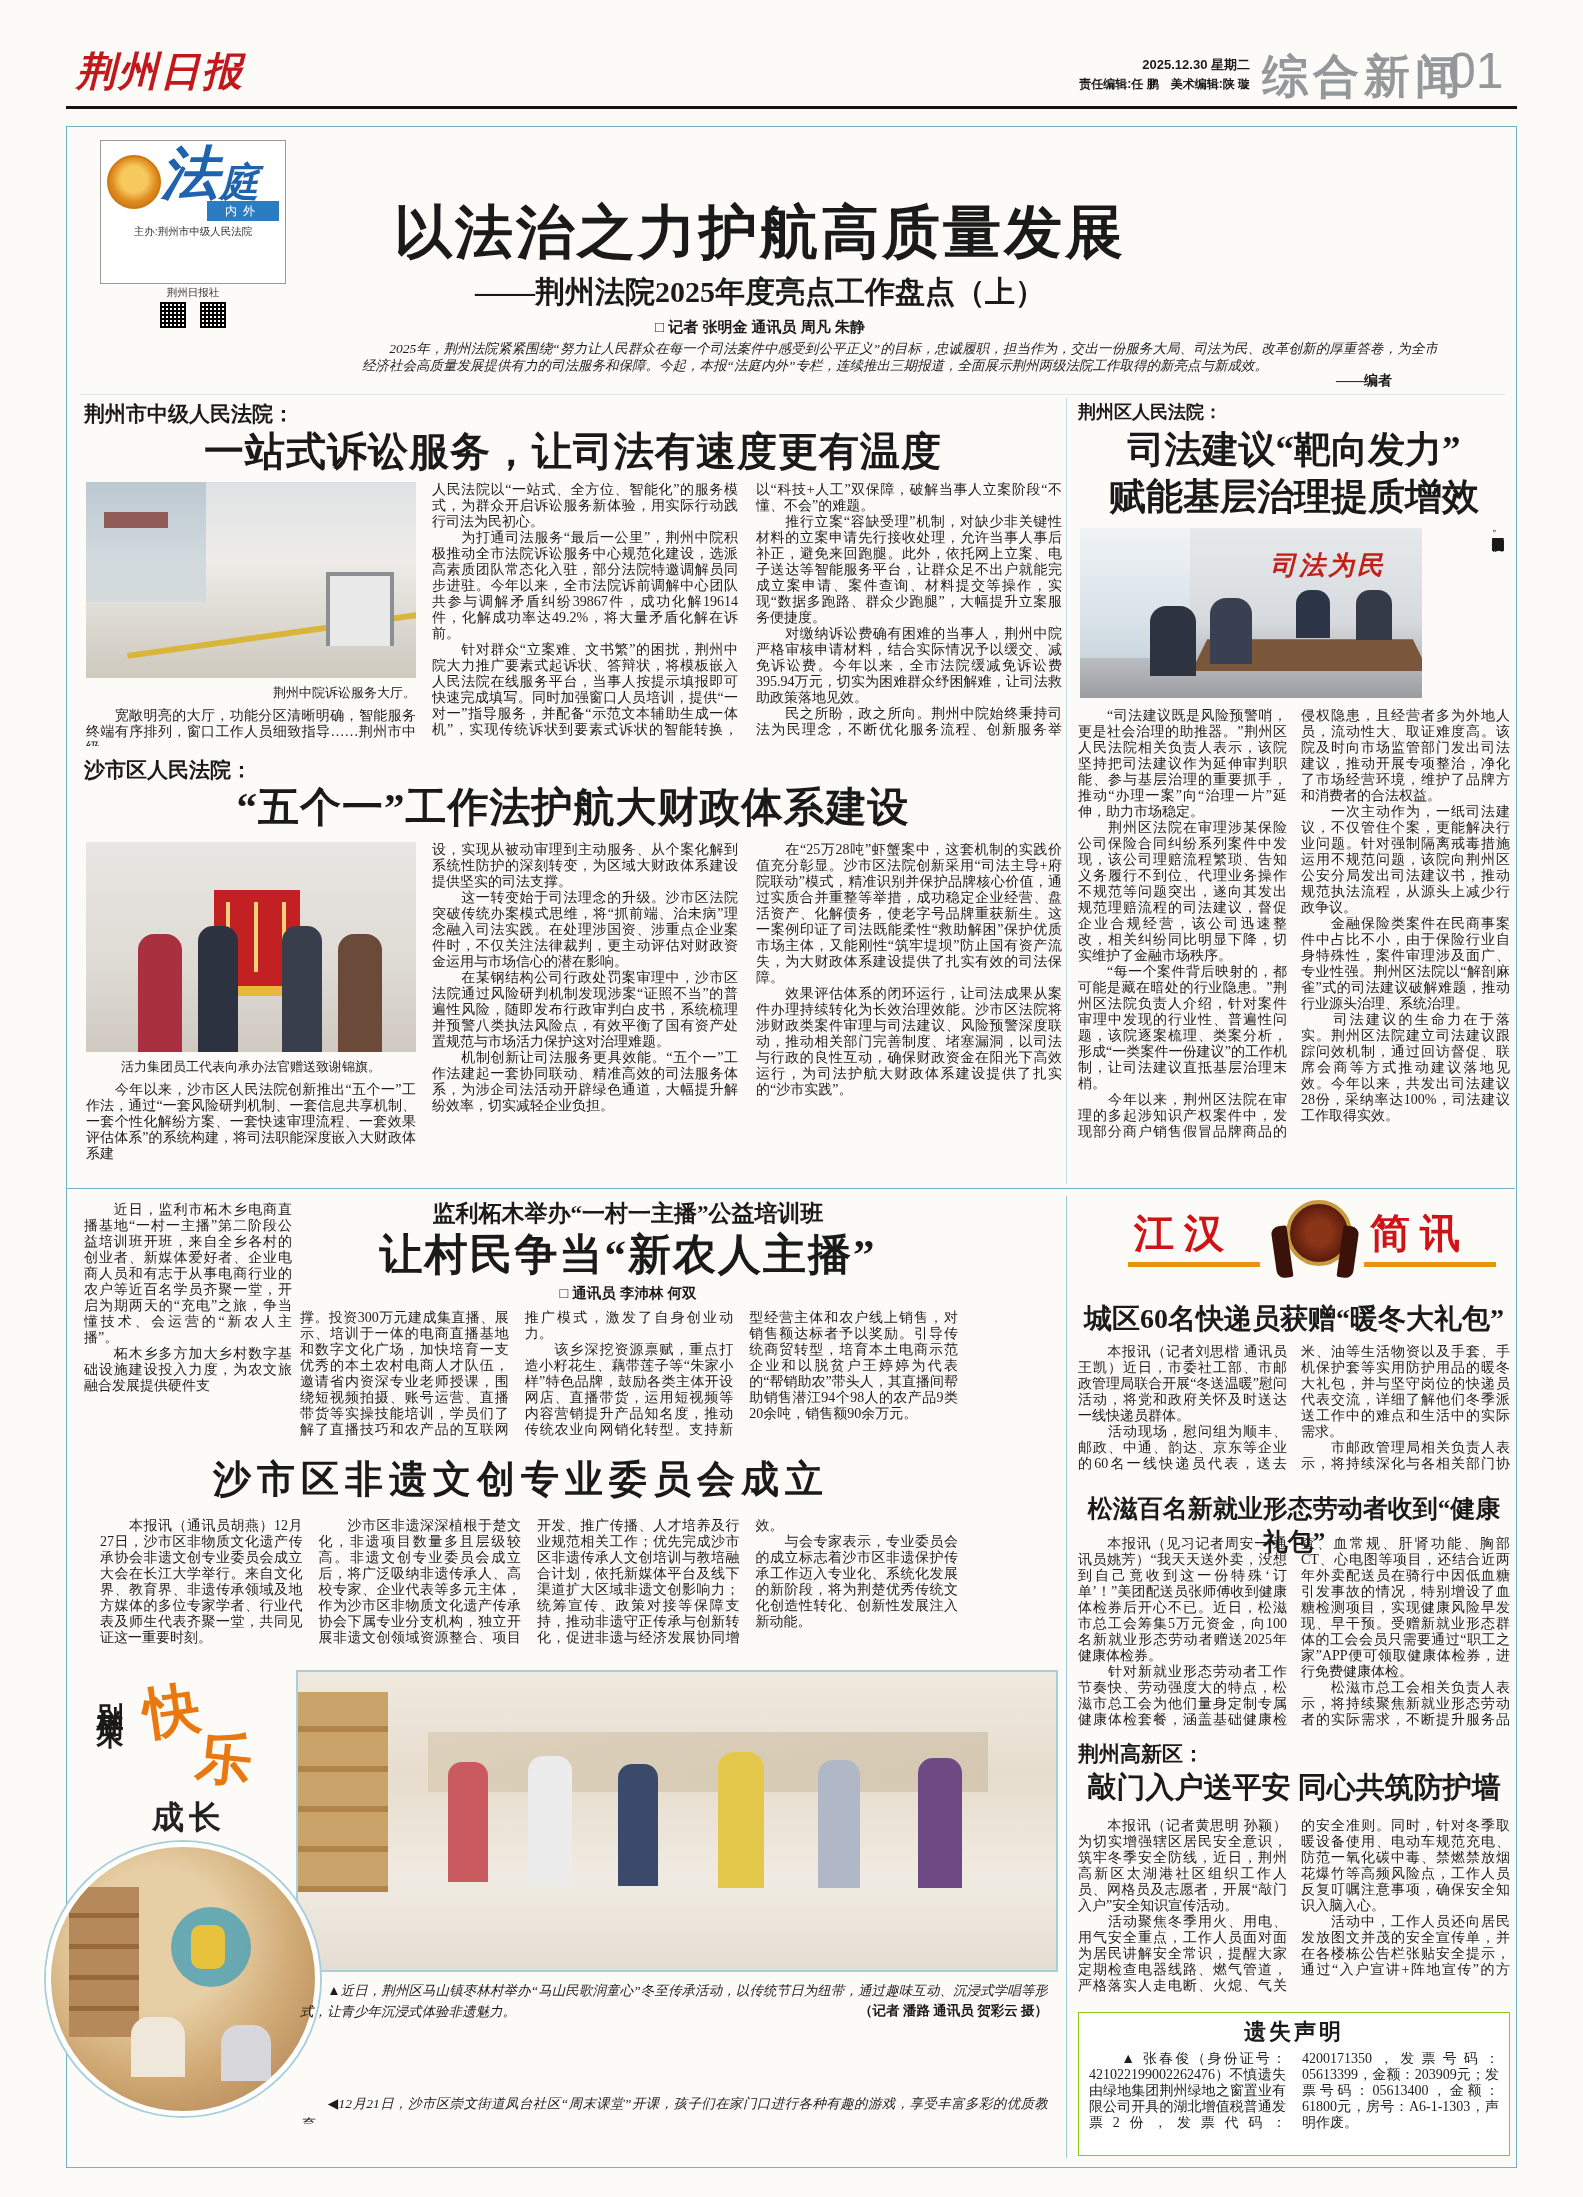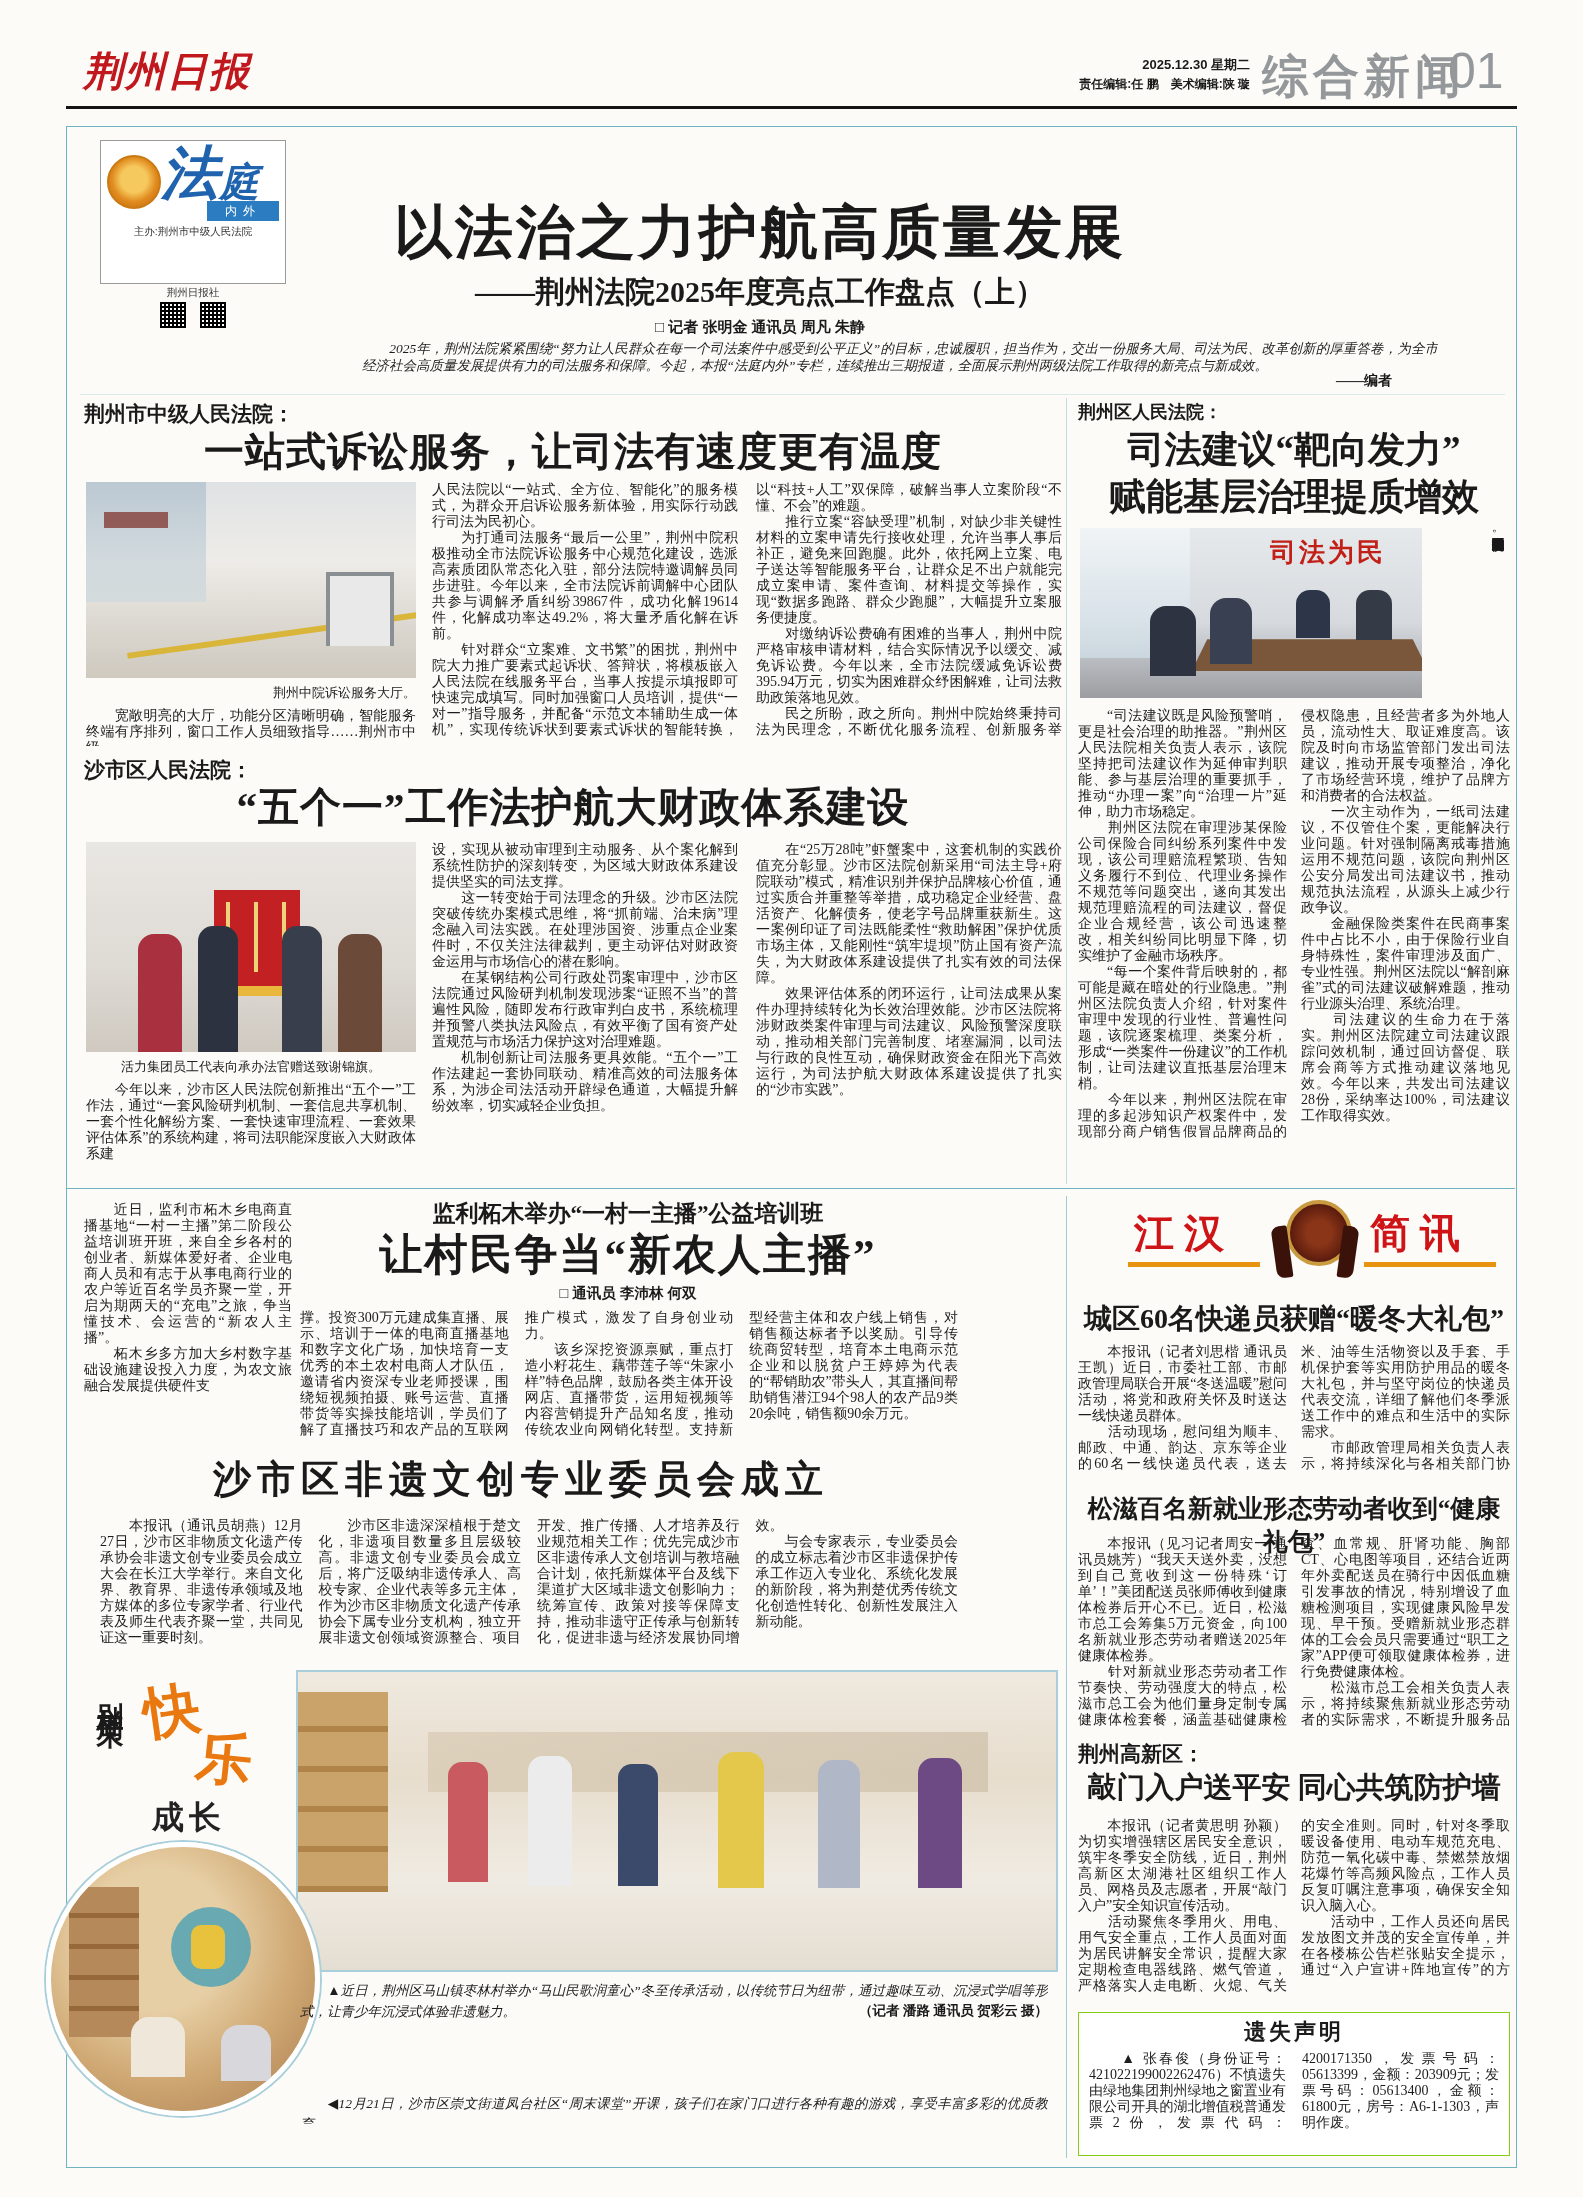--- a/index.html
+++ b/index.html
@@ -19,21 +19,21 @@
   .qr{width:26px;height:26px;display:inline-block;margin:0 5px;
       background-image:repeating-linear-gradient(0deg,#000 0 2px,transparent 2px 4px),
                        repeating-linear-gradient(90deg,#000 0 2px,#fff 2px 4px);}
 </style>
 </head>
 <body>
 
 <div class="page">
 
   <div class="abs" style="left:76px;top:44px;width:180px;height:58px;">
-    <span style="font-size:40px;font-weight:bold;color:#c0181c;font-style:italic;letter-spacing:2px;margin-left:7px;">荆州日报</span>
+    <span style="font-size:40px;font-weight:bold;color:#c0181c;font-style:italic;letter-spacing:2px;">荆州日报</span>
   </div>
   <div class="abs sans" style="left:980px;top:56px;width:270px;text-align:right;">
     <div style="font-size:13px;font-weight:bold;">2025.12.30 星期二</div>
     <div style="font-size:12px;font-weight:bold;margin-top:2px;">责任编辑:任 鹏　美术编辑:陕 璇</div>
   </div>
   <div class="abs sans" style="left:1262px;top:46px;font-size:46px;font-weight:bold;color:#95989b;letter-spacing:5px;">综合新闻</div>
   <div class="abs sans" style="left:1448px;top:42px;font-size:50px;font-weight:500;color:#95989b;">01</div>
   <div class="abs" style="left:66px;top:106px;width:1451px;height:3px;background:#141414;"></div>
 
   <div class="abs teal-frame" style="left:66px;top:126px;width:1449px;height:2040px;"></div>
@@ -83,21 +83,21 @@
 　　对缴纳诉讼费确有困难的当事人，荆州中院严格审核申请材料，结合实际情况予以缓交、减免诉讼费。今年以来，全市法院缓减免诉讼费395.94万元，切实为困难群众纾困解难，让司法救助政策落地见效。
 　　民之所盼，政之所向。荆州中院始终秉持司法为民理念，不断优化服务流程、创新服务举措、完善配套设施，让司法服务既有高效运转的速度，更有直击民心的温度，持续提升群众司法获得感。</div>
 
   <div class="abs sans" style="left:1078px;top:400px;font-size:18px;font-weight:bold;">荆州区人民法院：</div>
   <div class="abs center" style="left:1078px;top:426px;width:432px;font-size:37px;font-weight:bold;line-height:47px;">
     <div>司法建议“靶向发力”</div>
     <div>赋能基层治理提质增效</div>
   </div>
   <div class="abs photo" style="left:1080px;top:528px;width:342px;height:170px;background:linear-gradient(180deg,#e6e9ec 0%,#d6dade 55%,#9b9da1 100%);">
     <div class="abs" style="left:0;top:0;width:110px;height:130px;background:linear-gradient(180deg,#f2f6f8,#cfdde6);opacity:.8;"></div>
-    <div class="abs" style="left:190px;top:7px;font-size:26px;font-weight:bold;color:#c22017;letter-spacing:3px;">司法为民</div>
+    <div class="abs" style="left:190px;top:20px;font-size:26px;font-weight:bold;color:#c22017;letter-spacing:3px;font-style:italic;">司法为民</div>
     <div class="abs" style="left:120px;top:108px;width:220px;height:36px;background:#7a573a;transform:perspective(120px) rotateX(28deg);"></div>
     <div class="abs" style="left:70px;top:78px;width:46px;height:70px;background:#2d3340;border-radius:16px 16px 0 0;"></div>
     <div class="abs" style="left:130px;top:70px;width:42px;height:66px;background:#394052;border-radius:16px 16px 0 0;"></div>
     <div class="abs" style="left:216px;top:62px;width:34px;height:48px;background:#2c3648;border-radius:14px 14px 0 0;"></div>
     <div class="abs" style="left:276px;top:62px;width:36px;height:50px;background:#343a46;border-radius:14px 14px 0 0;"></div>
   </div>
   <div class="abs vtext" style="left:1434px;top:528px;height:172px;width:74px;font-size:12.5px;line-height:20px;">荆州区法院向荆州区公安分局发出关于规范运用强制隔离戒毒措施的司法建议书。</div>
   <div class="abs body cols2" style="left:1078px;top:708px;width:432px;height:476px;">　　“司法建议既是风险预警哨，更是社会治理的助推器。”荆州区人民法院相关负责人表示，该院坚持把司法建议作为延伸审判职能、参与基层治理的重要抓手，推动“办理一案”向“治理一片”延伸，助力市场稳定。
 　　荆州区法院在审理涉某保险公司保险合同纠纷系列案件中发现，该公司理赔流程繁琐、告知义务履行不到位、代理业务操作不规范等问题突出，遂向其发出规范理赔流程的司法建议，督促企业合规经营，该公司迅速整改，相关纠纷同比明显下降，切实维护了金融市场秩序。
 　　“每一个案件背后映射的，都可能是藏在暗处的行业隐患。”荆州区法院负责人介绍，针对案件审理中发现的行业性、普遍性问题，该院逐案梳理、类案分析，形成“一类案件一份建议”的工作机制，让司法建议直抵基层治理末梢。

